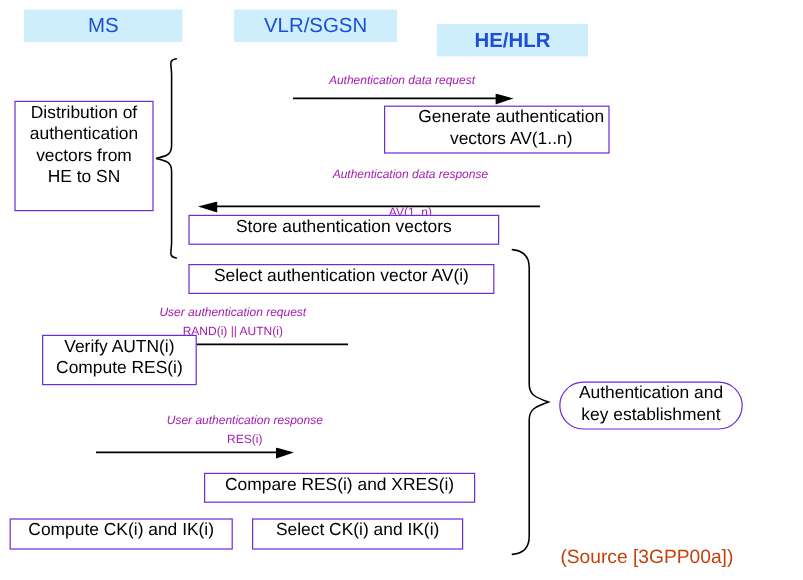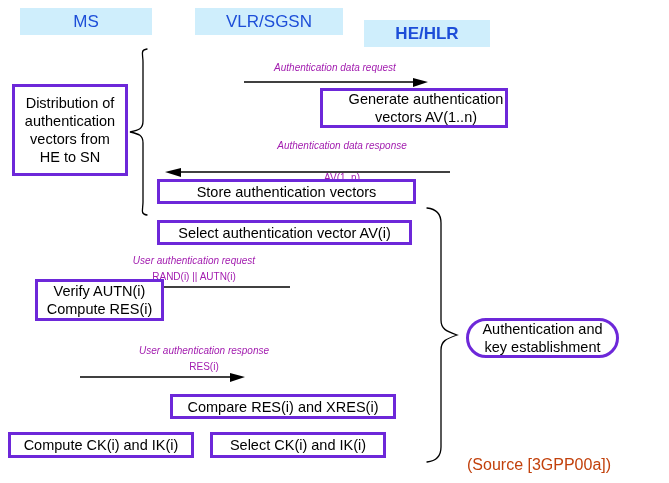--- a/index.html
+++ b/index.html
@@ -22,30 +22,30 @@
     background: #cfeefc;
     color: #1d4ed8;
     font-size: 17px;
     text-align: center;
     line-height: 27px;
     height: 27px;
     white-space: nowrap;
   }
   .box {
     position: absolute;
-    border: 3px solid #6d28d9;
+    border: 1px solid #6d28d9;
     background: #ffffff;
     color: #000;
     font-size: 14.5px;
     text-align: center;
     box-sizing: border-box;
     display: flex;
     flex-direction: column;
     align-items: center;
-    justify-content: center;
+    justify-content: flex-start;
     line-height: 18px;
     white-space: nowrap;
   }
   .box .ln { display: block; }
   .lbl {
     position: absolute;
     font-size: 10px;
     color: #a21caf;
     white-space: nowrap;
     text-align: center;
@@ -70,21 +70,21 @@
   }
 </style>
 </head>
 <body>
 
 <div id="canvas">
 
   <div class="hdr" style="left:20px; top:8px; width:132px;">
     <span>MS</span>
   </div>
-  <div class="hdr" style="left:195px; top:8px; width:148px;">
+  <div class="hdr" style="left:195px; top:8px; width:136px;">
     <span>VLR/SGSN</span>
   </div>
   <div class="hdr" style="left:364px; top:20px; width:126px;font-weight:bold;">
     <span>HE/HLR</span>
   </div>
 
   <div class="brace" style="left:126px; top:46px;">
     <svg width="24" height="172" viewBox="0 0 24 172">
       <path d="M21 3 C14 4, 17 8, 17 16 L17 75 C17 83, 13 84, 4 86 C13 88, 17 89, 17 97 L17 156 C17 164, 14 168, 21 169" fill="none" stroke="#000" stroke-width="1.3" stroke-linecap="round"></path>
     </svg>

